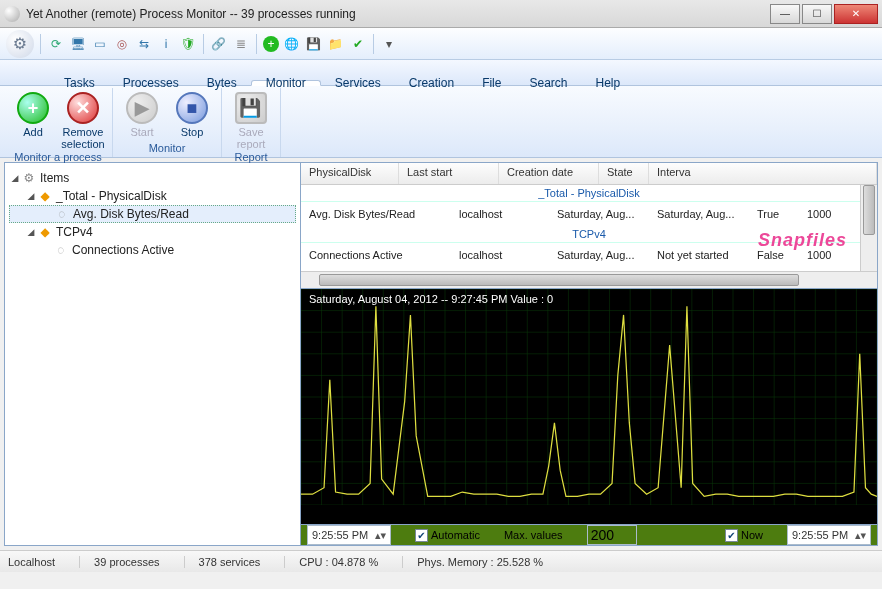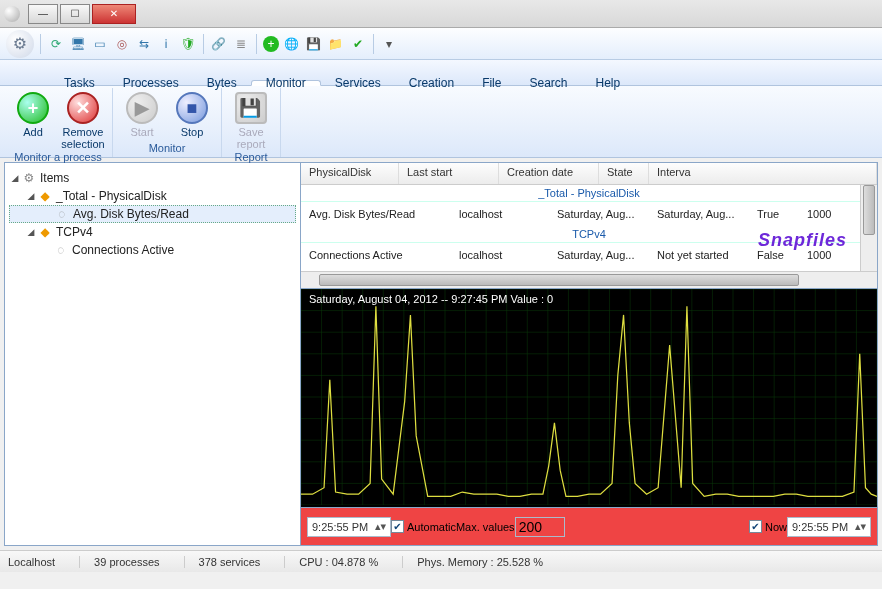--- a/index.html
+++ b/index.html
@@ -52,43 +52,44 @@
 .thead { display: flex; height: 22px; background: linear-gradient(#fdfdfd,#ececec); border-bottom: 1px solid #ccc; font-size: 11px; color: #333; }
 .th { padding: 3px 8px; border-right: 1px solid #ddd; }
 .tbody { font-size: 11px; color: #222; position: relative; height: 86px; }
 .grouphdr { text-align: center; color: #1a5aaa; border-bottom: 1px solid #cfe; padding: 2px 0; font-size: 11px; }
 .trow { display: flex; height: 24px; align-items: center; }
 .td { padding: 0 8px; }
 .hscroll { height: 17px; background: #eee; border-top: 1px solid #ccc; position: relative; }
 .hscroll .thumb { position: absolute; left: 18px; top: 2px; height: 12px; width: 480px; background: linear-gradient(#ddd,#bbb); border: 1px solid #999; border-radius: 2px; }
 .vscroll { position: absolute; right: 0; top: 22px; bottom: 17px; width: 17px; background: #eee; border-left: 1px solid #ccc; }
 .vscroll .vthumb { position: absolute; left: 2px; top: 0; width: 12px; height: 50px; background: linear-gradient(90deg,#ddd,#bbb); border: 1px solid #999; border-radius: 2px; }
-.watermark { position: absolute; right: 30px; bottom: 20px; font-size: 18px; color: #6d28d9; font-style: italic; font-weight: bold; letter-spacing: 1px; pointer-events: none; }
+.watermark { position: absolute; right: 30px; bottom: 20px; font-size: 18px; color: #ec4899; font-style: italic; font-weight: bold; letter-spacing: 1px; pointer-events: none; }
 
 
 .chart { flex: 1; background: #000; border-bottom: 1px solid #8aa6c8; position: relative; }
 .chart .label { position: absolute; top: 4px; left: 8px; color: #fff; font-size: 11px; z-index: 2; }
 .chart svg { position: absolute; inset: 0; }
 
 
-.chartctrl { height: 37px; display: flex; align-items: center; padding: 0 6px; gap: 0; font-size: 11px; background: #ef4444; }
+.chartctrl { height: 20px; display: flex; align-items: center; padding: 0 6px; gap: 24px; font-size: 11px; background: #4d7c0f; }
 .timebox { width: 84px; height: 20px; border: 1px solid #abc; background: #fff; display: flex; align-items: center; padding: 0 4px; font-size: 11px; color: #333; }
 .chk { width: 13px; height: 13px; border: 1px solid #789; background: #fff; display: inline-flex; align-items: center; justify-content: center; color: #147; font-size: 10px; margin-right: 3px; }
 .numbox { width: 50px; height: 20px; border: 1px solid #abc; padding: 0 3px; display: flex; align-items: center; font-size: 14px; }
 
 
 .statusbar { height: 22px; background: linear-gradient(#f8f8f8,#e8e8e8); border-top: 1px solid #ccc; display: flex; align-items: center; font-size: 11px; color: #333; padding: 0 8px; gap: 24px; }
 .statusbar .cell { border-left: 1px solid #ccc; padding-left: 14px; }
 .statusbar .cell:first-child { border-left: none; padding-left: 0; }
 </style>
 </head>
 <body>
 
 <div class="titlebar">
   <div class="appicon"></div>
+  <div class="title">Yet Another (remote) Process Monitor -- 39 processes running</div>
   <div class="winbtns">
     <div class="winbtn">—</div>
     <div class="winbtn">☐</div>
     <div class="winbtn close">✕</div>
   </div>
 </div>
 
 <div class="quickbar">
   <div class="qgear">⚙</div>
   <div class="qsep"></div>

